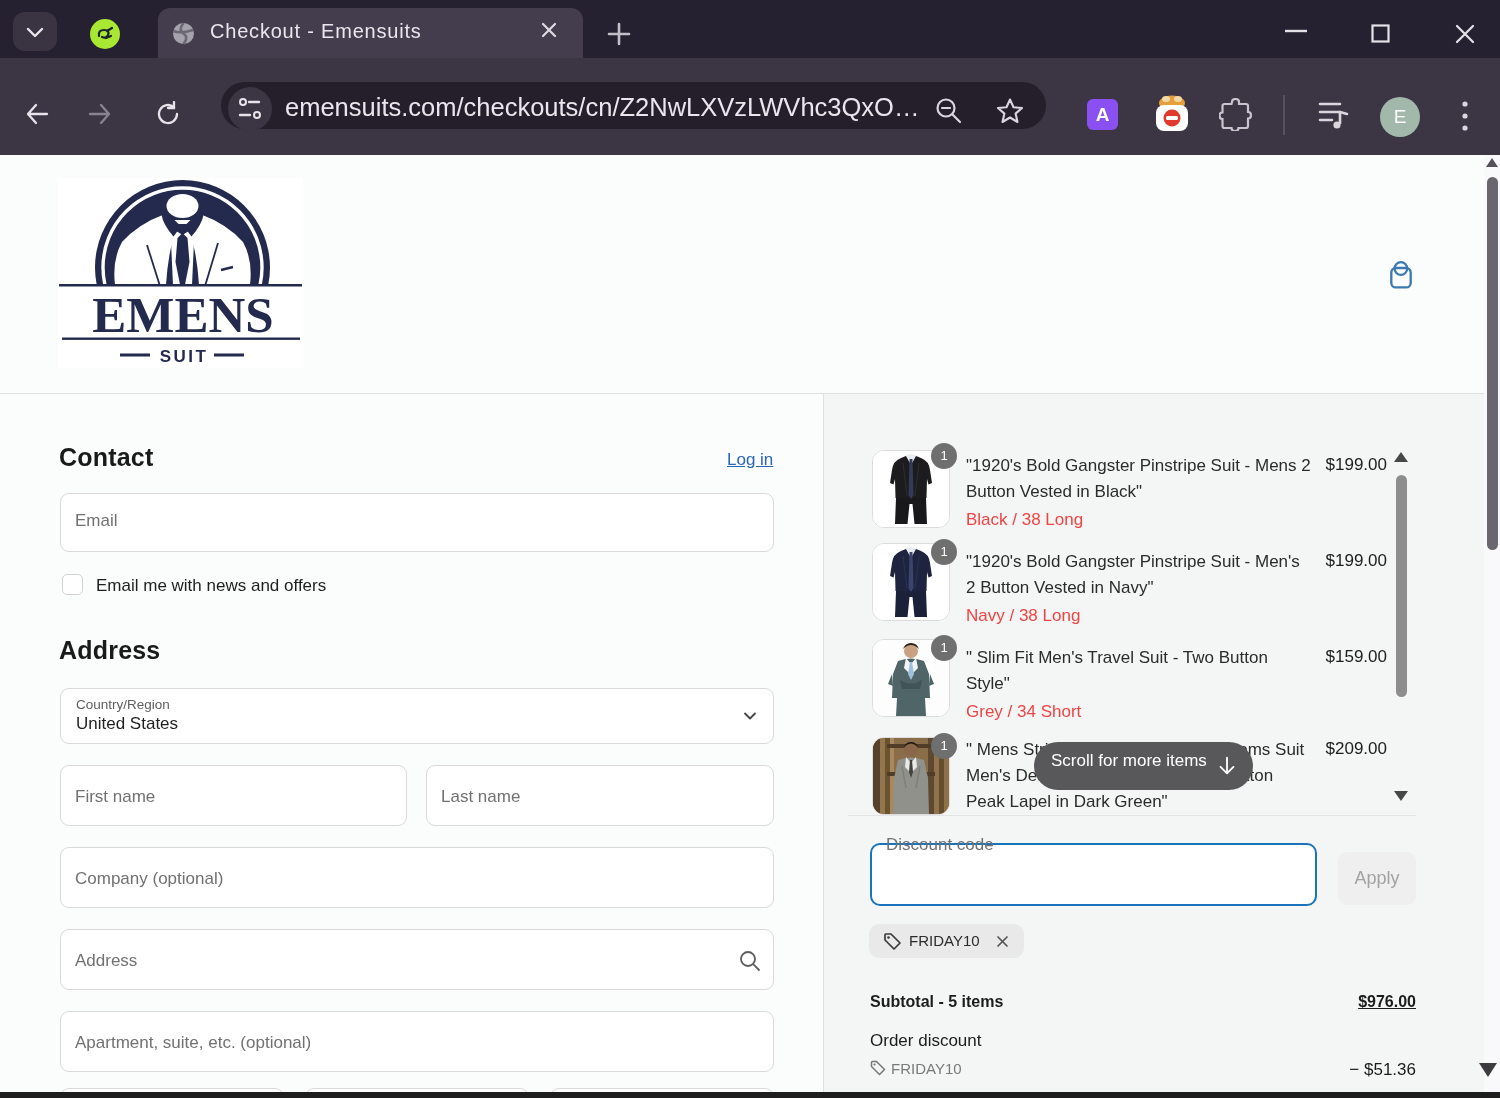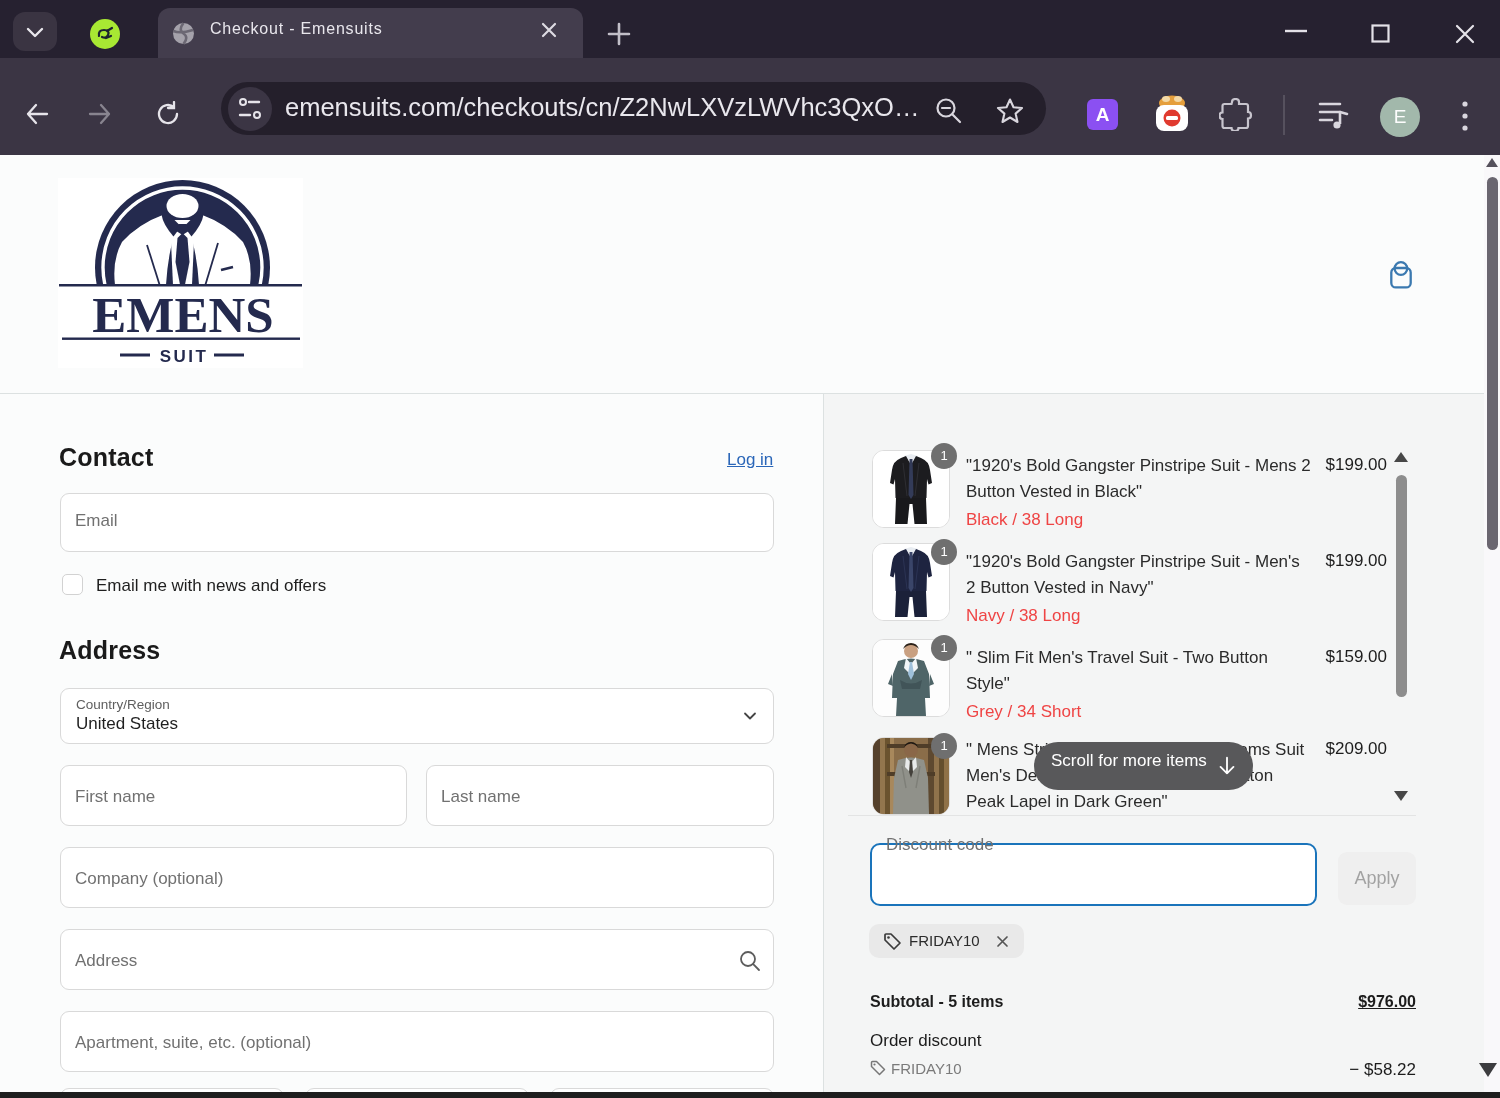--- a/index.html
+++ b/index.html
@@ -4,23 +4,23 @@
 <style>
   * { margin:0; padding:0; box-sizing:border-box; }
   html,body { width:1500px; height:1098px; overflow:hidden; }
   body { font-family:"Liberation Sans", sans-serif; position:relative; background:#fbfcfc; }
 
   
   #tabstrip { position:absolute; left:0; top:0; width:1500px; height:58px; background:#262130; }
   #chevbtn { position:absolute; left:13px; top:12px; width:44px; height:39px; background:#3a3442; border-radius:12px; }
   #greendot { position:absolute; left:90px; top:19px; width:30px; height:30px; border-radius:50%; background:#a8e833; }
   #tab { position:absolute; left:158px; top:8px; width:425px; height:50px; background:#433d4d; border-radius:12px 12px 0 0; }
-  #tabtitle { position:absolute; left:52px; top:12px; font-size:16px; color:#e9e7ed; letter-spacing:0.8px; }
+  #tabtitle { position:absolute; left:52px; top:12px; font-size:20px; color:#e9e7ed; letter-spacing:0.8px; }
   #toolbar { position:absolute; left:0; top:58px; width:1500px; height:97px; background:#3b3544; }
-  #urlpill { position:absolute; left:221px; top:24px; width:825px; height:53px; border-radius:27px; background:#241f2b; }
+  #urlpill { position:absolute; left:221px; top:24px; width:825px; height:47px; border-radius:27px; background:#241f2b; }
   #urlcircle { position:absolute; left:7px; top:5px; width:44px; height:44px; border-radius:50%; background:#3b3544; }
   #urltext { position:absolute; left:64px; top:11px; font-size:25.5px; color:#e9e7ed; letter-spacing:0; }
   .winbtn { position:absolute; top:0; color:#e4e2e8; }
 
   
   #page { position:absolute; left:0; top:155px; width:1484px; height:943px; background:#fbfcfc; }
   #hdrline { position:absolute; left:0; top:238px; width:1484px; height:1px; background:#dce1e1; }
   #rightpanel { position:absolute; left:823px; top:239px; width:661px; height:704px; background:#f4f5f5; border-left:1px solid #dce1e1; }
   #logo { position:absolute; left:58px; top:23px; width:245px; height:190px; background:#fff; }
 
@@ -342,21 +342,21 @@
   </div>
 
   <div class="trow-l" style="top:838px;font-weight:700;font-size:16px;">Subtotal - 5 items</div>
   <div class="trow-r" style="top:838px;font-weight:700;font-size:16px;text-decoration:underline;">$976.00</div>
   <div class="trow-l" style="top:876px;">Order discount</div>
   <svg style="position:absolute;left:870px;top:905px" width="16" height="16" viewBox="0 0 16 16">
       <path d="M1.5 6.5 V2.5 Q1.5 1.5 2.5 1.5 H6.5 L14.5 9.5 L9.5 14.5 Z" fill="none" stroke="#777" stroke-width="1.5" stroke-linejoin="round"></path>
       <circle cx="4.5" cy="4.5" r="1.1" fill="#777"></circle>
     </svg>
   <div class="trow-l" style="left:891px;top:905px;font-size:15px;color:#7a7a7a;">FRIDAY10</div>
-  <div class="trow-r" style="top:905px;">− $58.22</div>
+  <div class="trow-r" style="top:905px;">− $51.36</div>
 </div>
 
 <div style="position:absolute;left:1484px;top:155px;width:16px;height:943px;background:#f9f8fa;"></div>
 <svg style="position:absolute;left:1485px;top:157px" width="14" height="11" viewBox="0 0 14 11">
     <path d="M7 1 L13 10 H1 Z" fill="#55515c"></path>
   </svg>
 <div style="position:absolute;left:1486.5px;top:177px;width:11px;height:373px;background:#6a6670;border-radius:6px;"></div>
 <svg style="position:absolute;left:1478px;top:1062px" width="20" height="16" viewBox="0 0 20 16">
     <path d="M1 1 H19 L10 15 Z" fill="#3c3c3f"></path>
   </svg>

